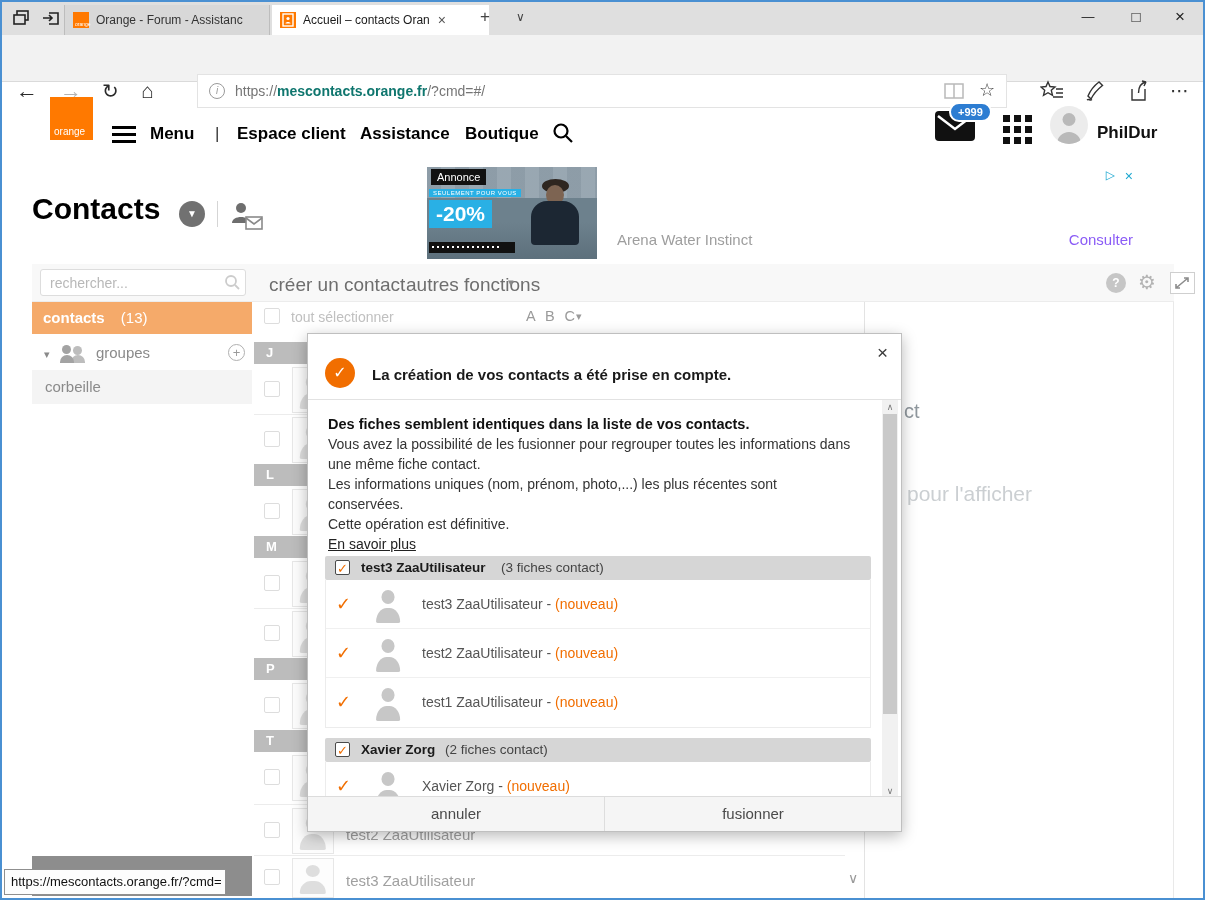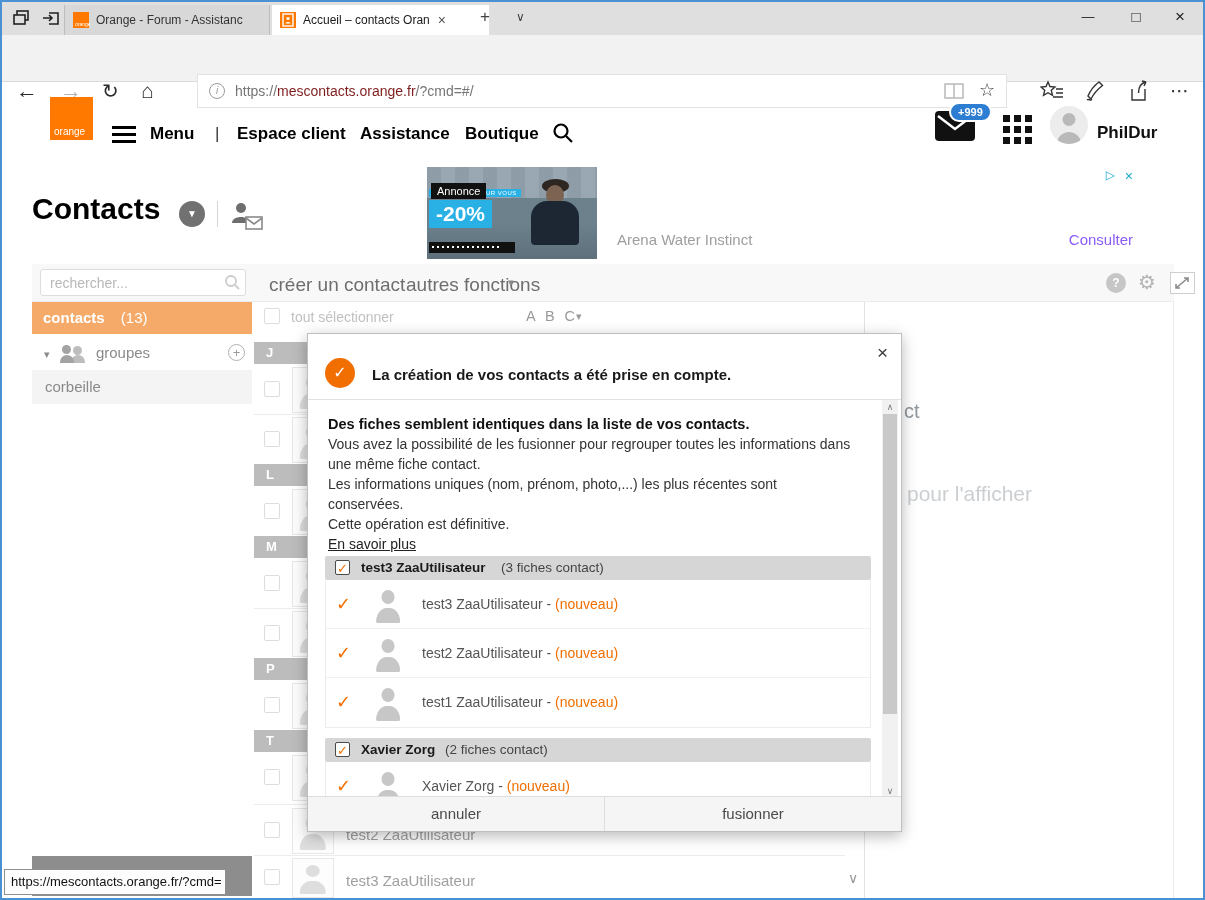--- a/index.html
+++ b/index.html
@@ -15,21 +15,21 @@
   .tab.active { background:#ffffff; color:#1a1a1a; }
   .favicon { width:16px; height:16px; background:#ff7900; margin-right:7px; flex:0 0 16px; position:relative; }
   .favicon span { position:absolute; left:2px; bottom:1px; color:#fff; font-size:5px; }
   .tab-title { white-space:nowrap; overflow:hidden; max-width:160px; }
   .winbtn { position:absolute; top:0; width:44px; height:30px; text-align:center; line-height:30px; font-size:13px; color:#222; }
   .addressbar { position:absolute; left:0; top:33px; width:100%; height:47px; background:#f2f2f2; border-bottom:1px solid #dadada; }
   .navico { position:absolute; top:43px; font-size:22px; color:#2b2b2b; line-height:26px; }
   .urlbox { position:absolute; left:195px; top:39px; width:810px; height:34px; background:#fff; border:1px solid #e3e3e3; }
   .infocirc { position:absolute; left:11px; top:8px; width:16px; height:16px; border:1px solid #9a9a9a; border-radius:50%; color:#9a9a9a; font-size:10px; text-align:center; line-height:14px; font-style:italic; }
   .urltext { position:absolute; left:37px; top:8px; font-size:14px; color:#757575; white-space:nowrap; }
-  .urltext b { color:#7f1d1d; font-weight:normal; }
+  .urltext b { color:#0f766e; font-weight:bold; }
 
   
   .logo { position:absolute; left:48px; top:95px; width:43px; height:43px; background:#ff7900; }
   .logo span { position:absolute; left:4px; bottom:3px; color:#fff; font-size:10px; }
   .nav-item { position:absolute; top:122px; font-size:17px; font-weight:bold; color:#000; }
   .burger { position:absolute; left:110px; top:124px; width:24px; }
   .burger div { height:3px; background:#000; margin-bottom:4px; }
   .badge { position:absolute; left:947px; top:100px; background:#2d7dd2; color:#fff; border:2px solid #fff; border-radius:11px; font-size:11px; font-weight:bold; padding:2px 7px; z-index:3; }
   .gridicon { position:absolute; left:1001px; top:113px; width:29px; height:29px; display:grid; grid-template-columns:repeat(3,7px); grid-template-rows:repeat(3,7px); gap:4px; }
   .gridicon div { background:#111; }
@@ -41,21 +41,21 @@
   .pgtitle { position:absolute; left:30px; top:190px; font-size:30px; font-weight:bold; color:#000; }
   .circbtn { position:absolute; left:177px; top:199px; width:26px; height:26px; border-radius:50%; background:#717171; color:#fff; font-size:10px; text-align:center; line-height:26px; }
 
   
   .ad { position:absolute; left:425px; top:165px; width:710px; height:92px; }
   .adimg { position:absolute; left:0; top:0; width:170px; height:92px; background:linear-gradient(180deg,#93a2ad 0 34%, #6d818d 34% 60%, #5d707c 100%); overflow:hidden; }
   .adimg .tiles { position:absolute; left:0; top:0; width:100%; height:34%; background:repeating-linear-gradient(90deg,#8a99a4 0 14px,#9dabb5 14px 28px); opacity:.6; }
   .adimg .head { position:absolute; right:33px; top:18px; width:18px; height:20px; border-radius:50%; background:#7d6452; }
   .adimg .hair { position:absolute; right:28px; top:12px; width:27px; height:14px; border-radius:50%; background:#2e2620; }
   .adimg .body { position:absolute; right:18px; top:34px; width:48px; height:44px; border-radius:16px 16px 4px 4px; background:#1c2733; }
-  .adlabel { position:absolute; left:4px; top:16px; background:#111; color:#fff; font-size:11px; padding:2px 6px; z-index:2; }
+  .adlabel { position:absolute; left:4px; top:2px; background:#111; color:#fff; font-size:11px; padding:2px 6px; z-index:2; }
   .adbar1 { position:absolute; left:2px; top:22px; background:#29b0e5; color:#fff; font-size:6px; padding:1px 4px; letter-spacing:.5px; }
   .adpromo { position:absolute; left:2px; top:33px; background:#29b0e5; color:#fff; font-size:21px; font-weight:bold; padding:2px 7px; }
   .adbar2 { position:absolute; left:2px; bottom:6px; width:86px; height:11px; background:#111; background-image:repeating-linear-gradient(90deg,#fff 0 2px,transparent 2px 5px); background-size:80% 2px; background-position:3px 4px; background-repeat:no-repeat; }
   .adhead { position:absolute; left:190px; top:8px; width:500px; font-size:17px; font-weight:bold; color:#111; line-height:21px; }
   .adsub { position:absolute; left:190px; top:64px; font-size:15px; color:#9e9e9e; }
   .adcta { position:absolute; right:4px; top:64px; font-size:15px; color:#8b5cf6; }
   .adx { position:absolute; top:1px; font-size:12px; color:#1ba7d0; }
 
   
   .toolband { position:absolute; left:30px; top:262px; width:1142px; height:38px; background:#f8f8f8; border-bottom:1px solid #ececec; }

